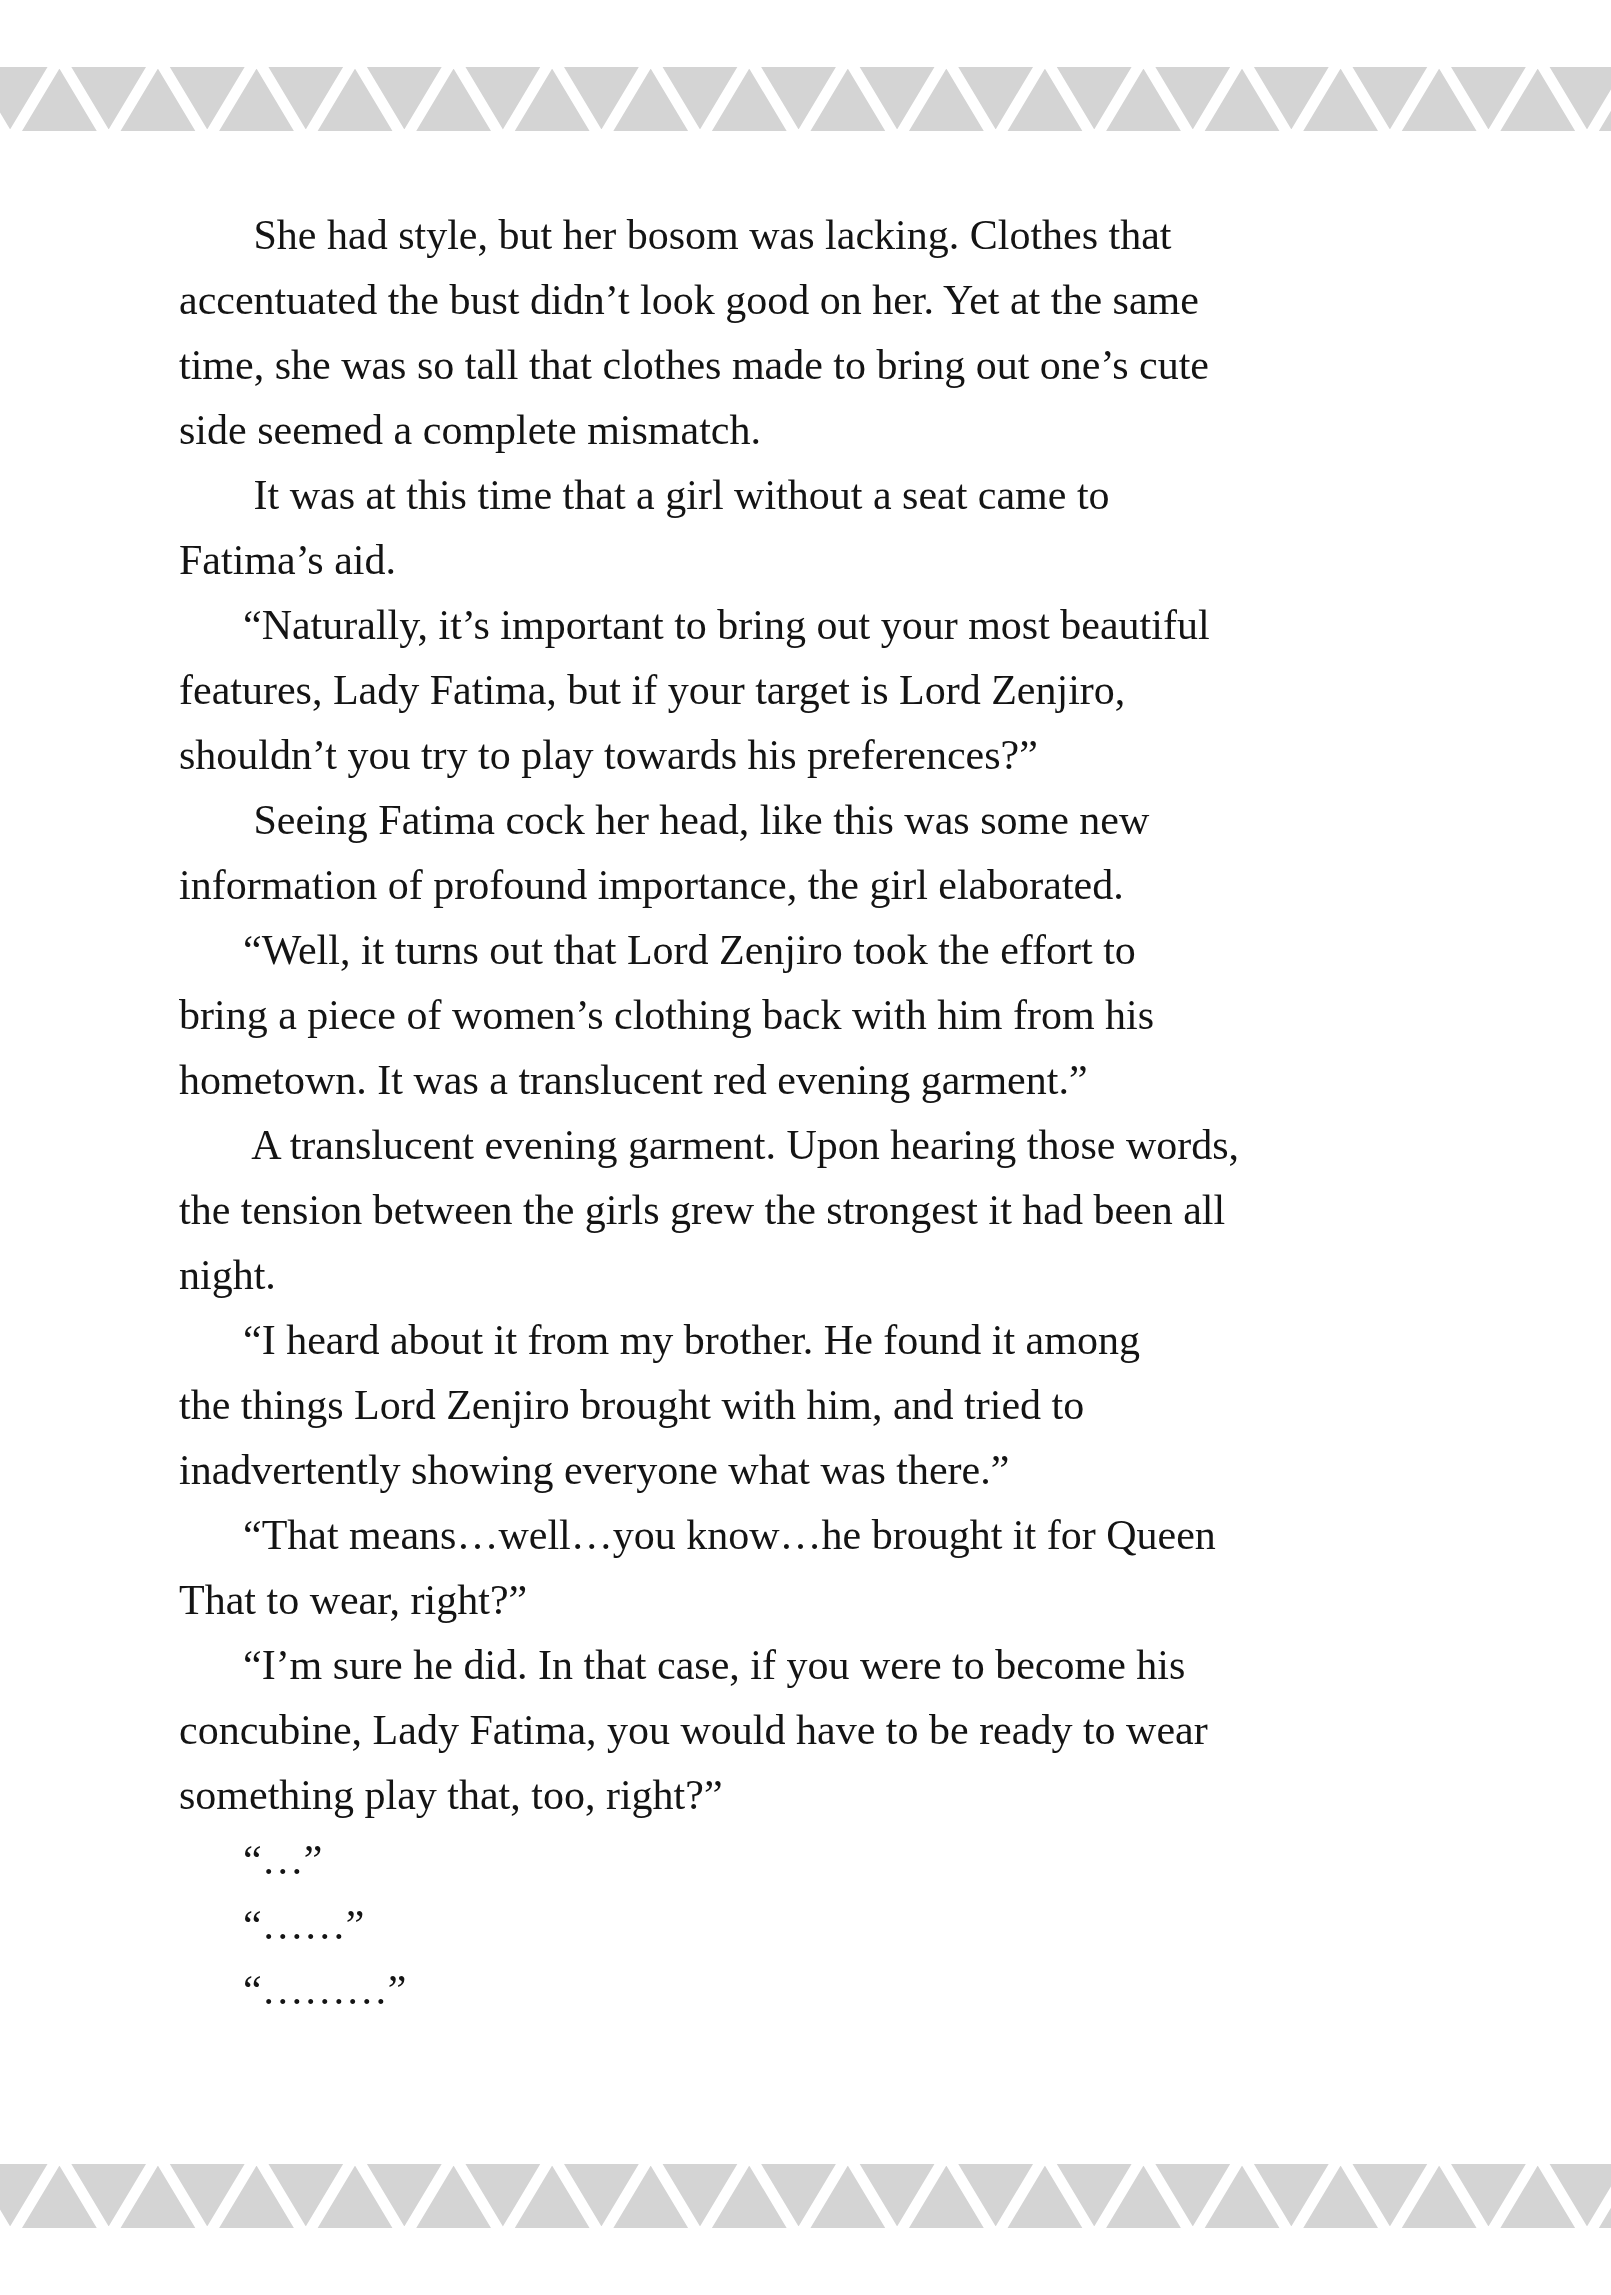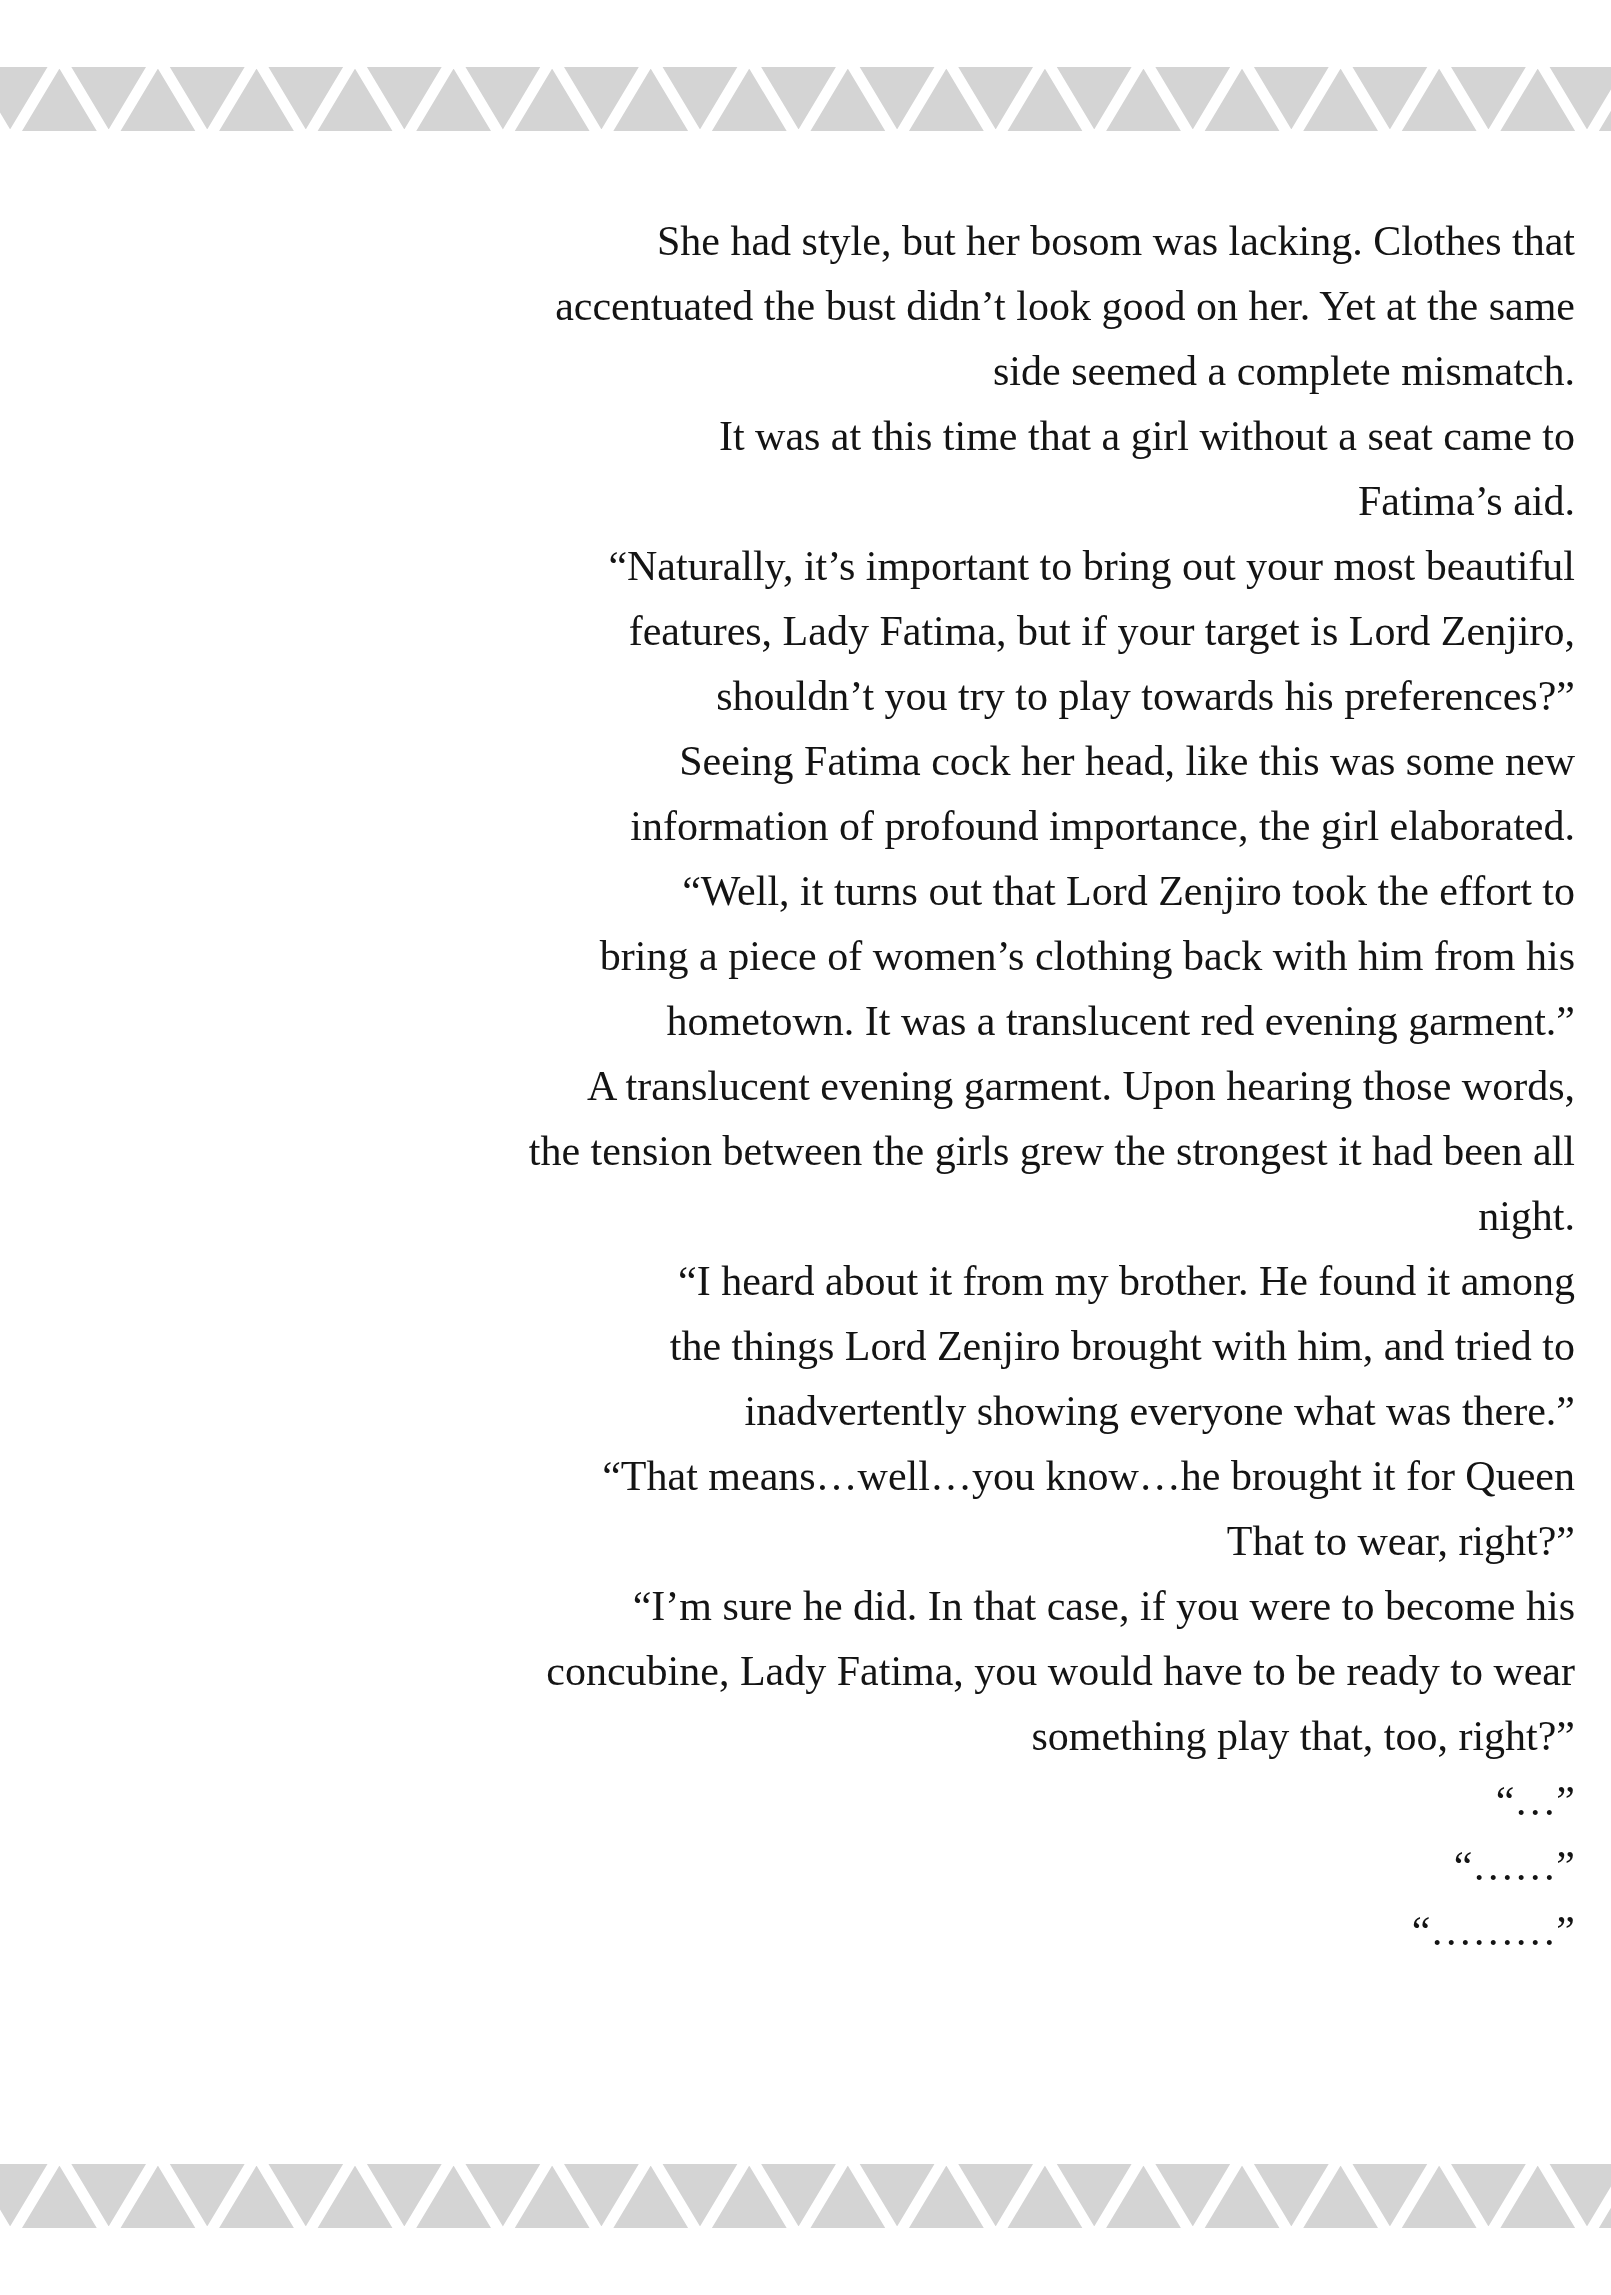--- a/index.html
+++ b/index.html
@@ -17,23 +17,22 @@
     width: 1612px;
     height: 64px;
   }
   #zigzag-top { top: 67px; }
   #zigzag-bottom { top: 2164px; }
   .zigzag-band svg { display: block; width: 100%; height: 100%; }
 
   #page-text {
     position: absolute;
     left: 179px;
-    top: 209px;
+    top: 203px;
     width: 1396px;
-    text-align: right;
   }
   .line {
     font-size: 42px;
     line-height: 65px;
     white-space: pre;   
   }
   .line.first { padding-left: 64px; }  
 </style>
 </head>
 <body>
@@ -41,20 +40,21 @@
 <div class="zigzag-band" id="zigzag-top">
   <svg viewBox="0 0 1755 70" preserveAspectRatio="none">
     <rect class="zz-bg" x="0" y="0" width="1755" height="70" fill="#d4d4d4"></rect>
     <path class="zz-lines" fill="none" d="M-96.3,80 L-42.6,-10 L11.0,80 L64.7,-10 L118.3,80 L171.9,-10 L225.6,80 L279.3,-10 L332.9,80 L386.5,-10 L440.2,80 L493.8,-10 L547.5,80 L601.1,-10 L654.8,80 L708.4,-10 L762.1,80 L815.7,-10 L869.4,80 L923.0,-10 L976.7,80 L1030.3,-10 L1084.0,80 L1137.6,-10 L1191.3,80 L1244.9,-10 L1298.6,80 L1352.2,-10 L1405.9,80 L1459.5,-10 L1513.2,80 L1566.8,-10 L1620.5,80 L1674.1,-10 L1727.8,80 L1781.4,-10 L1835.1,80 L1888.7,-10" stroke="#ffffff" stroke-width="12"></path>
   </svg>
 </div>
 
 <div id="page-text" style="color: rgb(20, 20, 20);">
     <div class="line first"> She had style, but her bosom was lacking. Clothes that</div>
     <div class="line">accentuated the bust didn’t look good on her. Yet at the same</div>
+    <div class="line">time, she was so tall that clothes made to bring out one’s cute</div>
     <div class="line">side seemed a complete mismatch.</div>
     <div class="line first"> It was at this time that a girl without a seat came to</div>
     <div class="line">Fatima’s aid.</div>
     <div class="line first">“Naturally, it’s important to bring out your most beautiful</div>
     <div class="line">features, Lady Fatima, but if your target is Lord Zenjiro,</div>
     <div class="line">shouldn’t you try to play towards his preferences?”</div>
     <div class="line first"> Seeing Fatima cock her head, like this was some new</div>
     <div class="line">information of profound importance, the girl elaborated.</div>
     <div class="line first">“Well, it turns out that Lord Zenjiro took the effort to</div>
     <div class="line">bring a piece of women’s clothing back with him from his</div>

